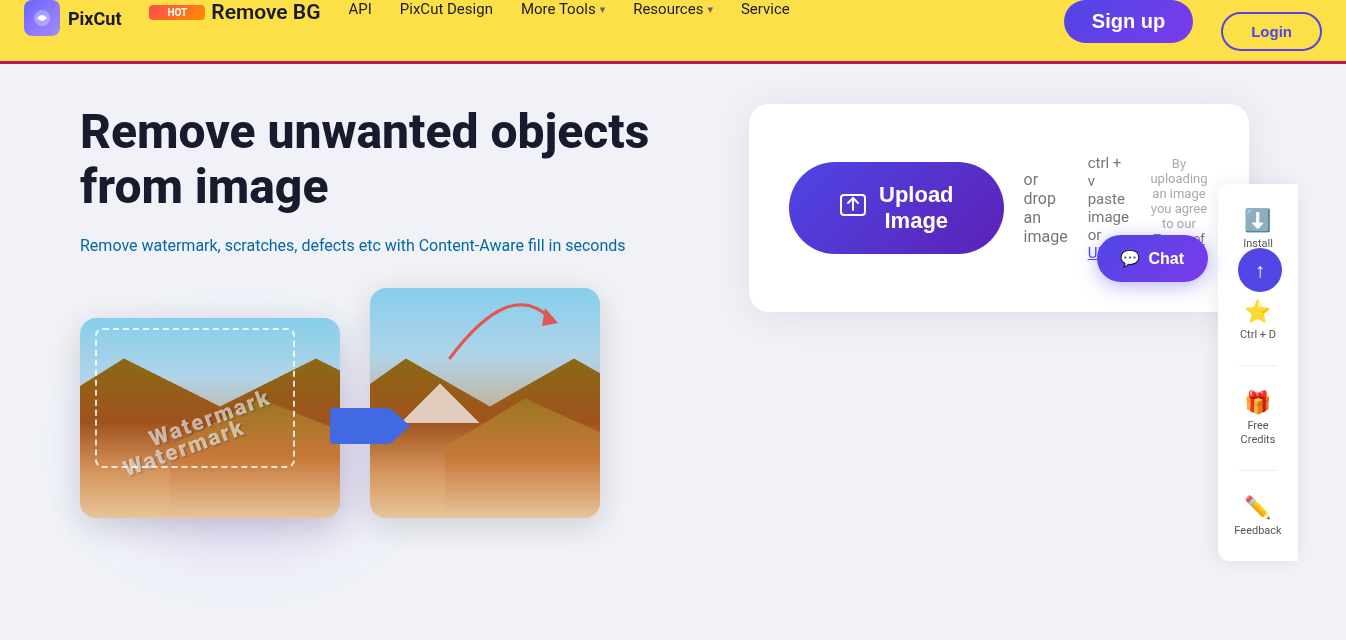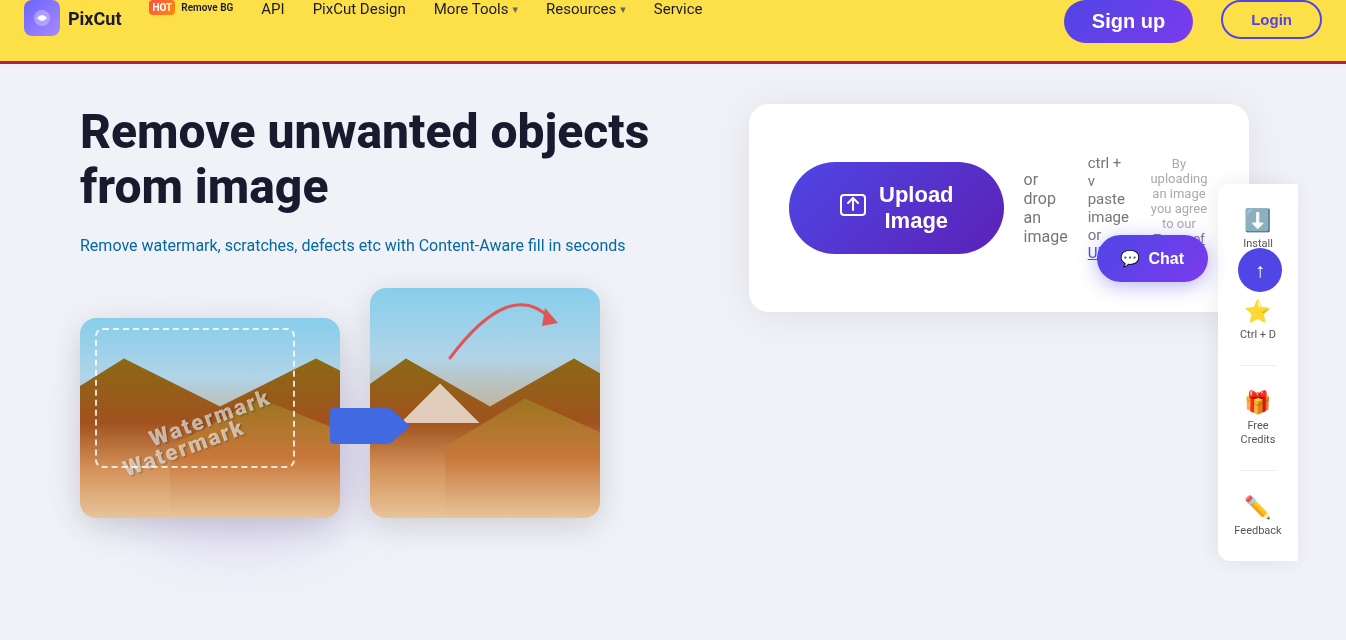--- a/index.html
+++ b/index.html
@@ -50,25 +50,25 @@
       display: flex;
       align-items: center;
       gap: 6px;
       cursor: pointer;
     }
     .hot-badge {
       background: linear-gradient(135deg, #ff4d4d, #ff8c00);
       color: white;
       font-size: 10px;
       font-weight: 700;
-      padding: 2px 3px;
+      padding: 2px 18px;
       border-radius: 4px;
     }
     .remove-bg-text {
-      font-size: 10px;
+      font-size: 21px;
       font-weight: 600;
       color: #1a1a2e;
     }
     .nav-link {
       font-size: 15px;
       color: #1a1a2e;
       text-decoration: none;
       cursor: pointer;
       display: flex;
       align-items: center;
@@ -91,20 +91,21 @@
     }
     .btn-login {
       background: transparent;
       color: #4f46e5;
       border: 2px solid #4f46e5;
       border-radius: 50px;
       padding: 9px 28px;
       font-size: 15px;
       font-weight: 600;
       cursor: pointer;
+      margin-top: 12px;
     }
 
     
     .main-content {
       display: flex;
       height: calc(640px - 64px);
       padding: 40px 48px 40px 80px;
       gap: 40px;
       align-items: flex-start;
     }

